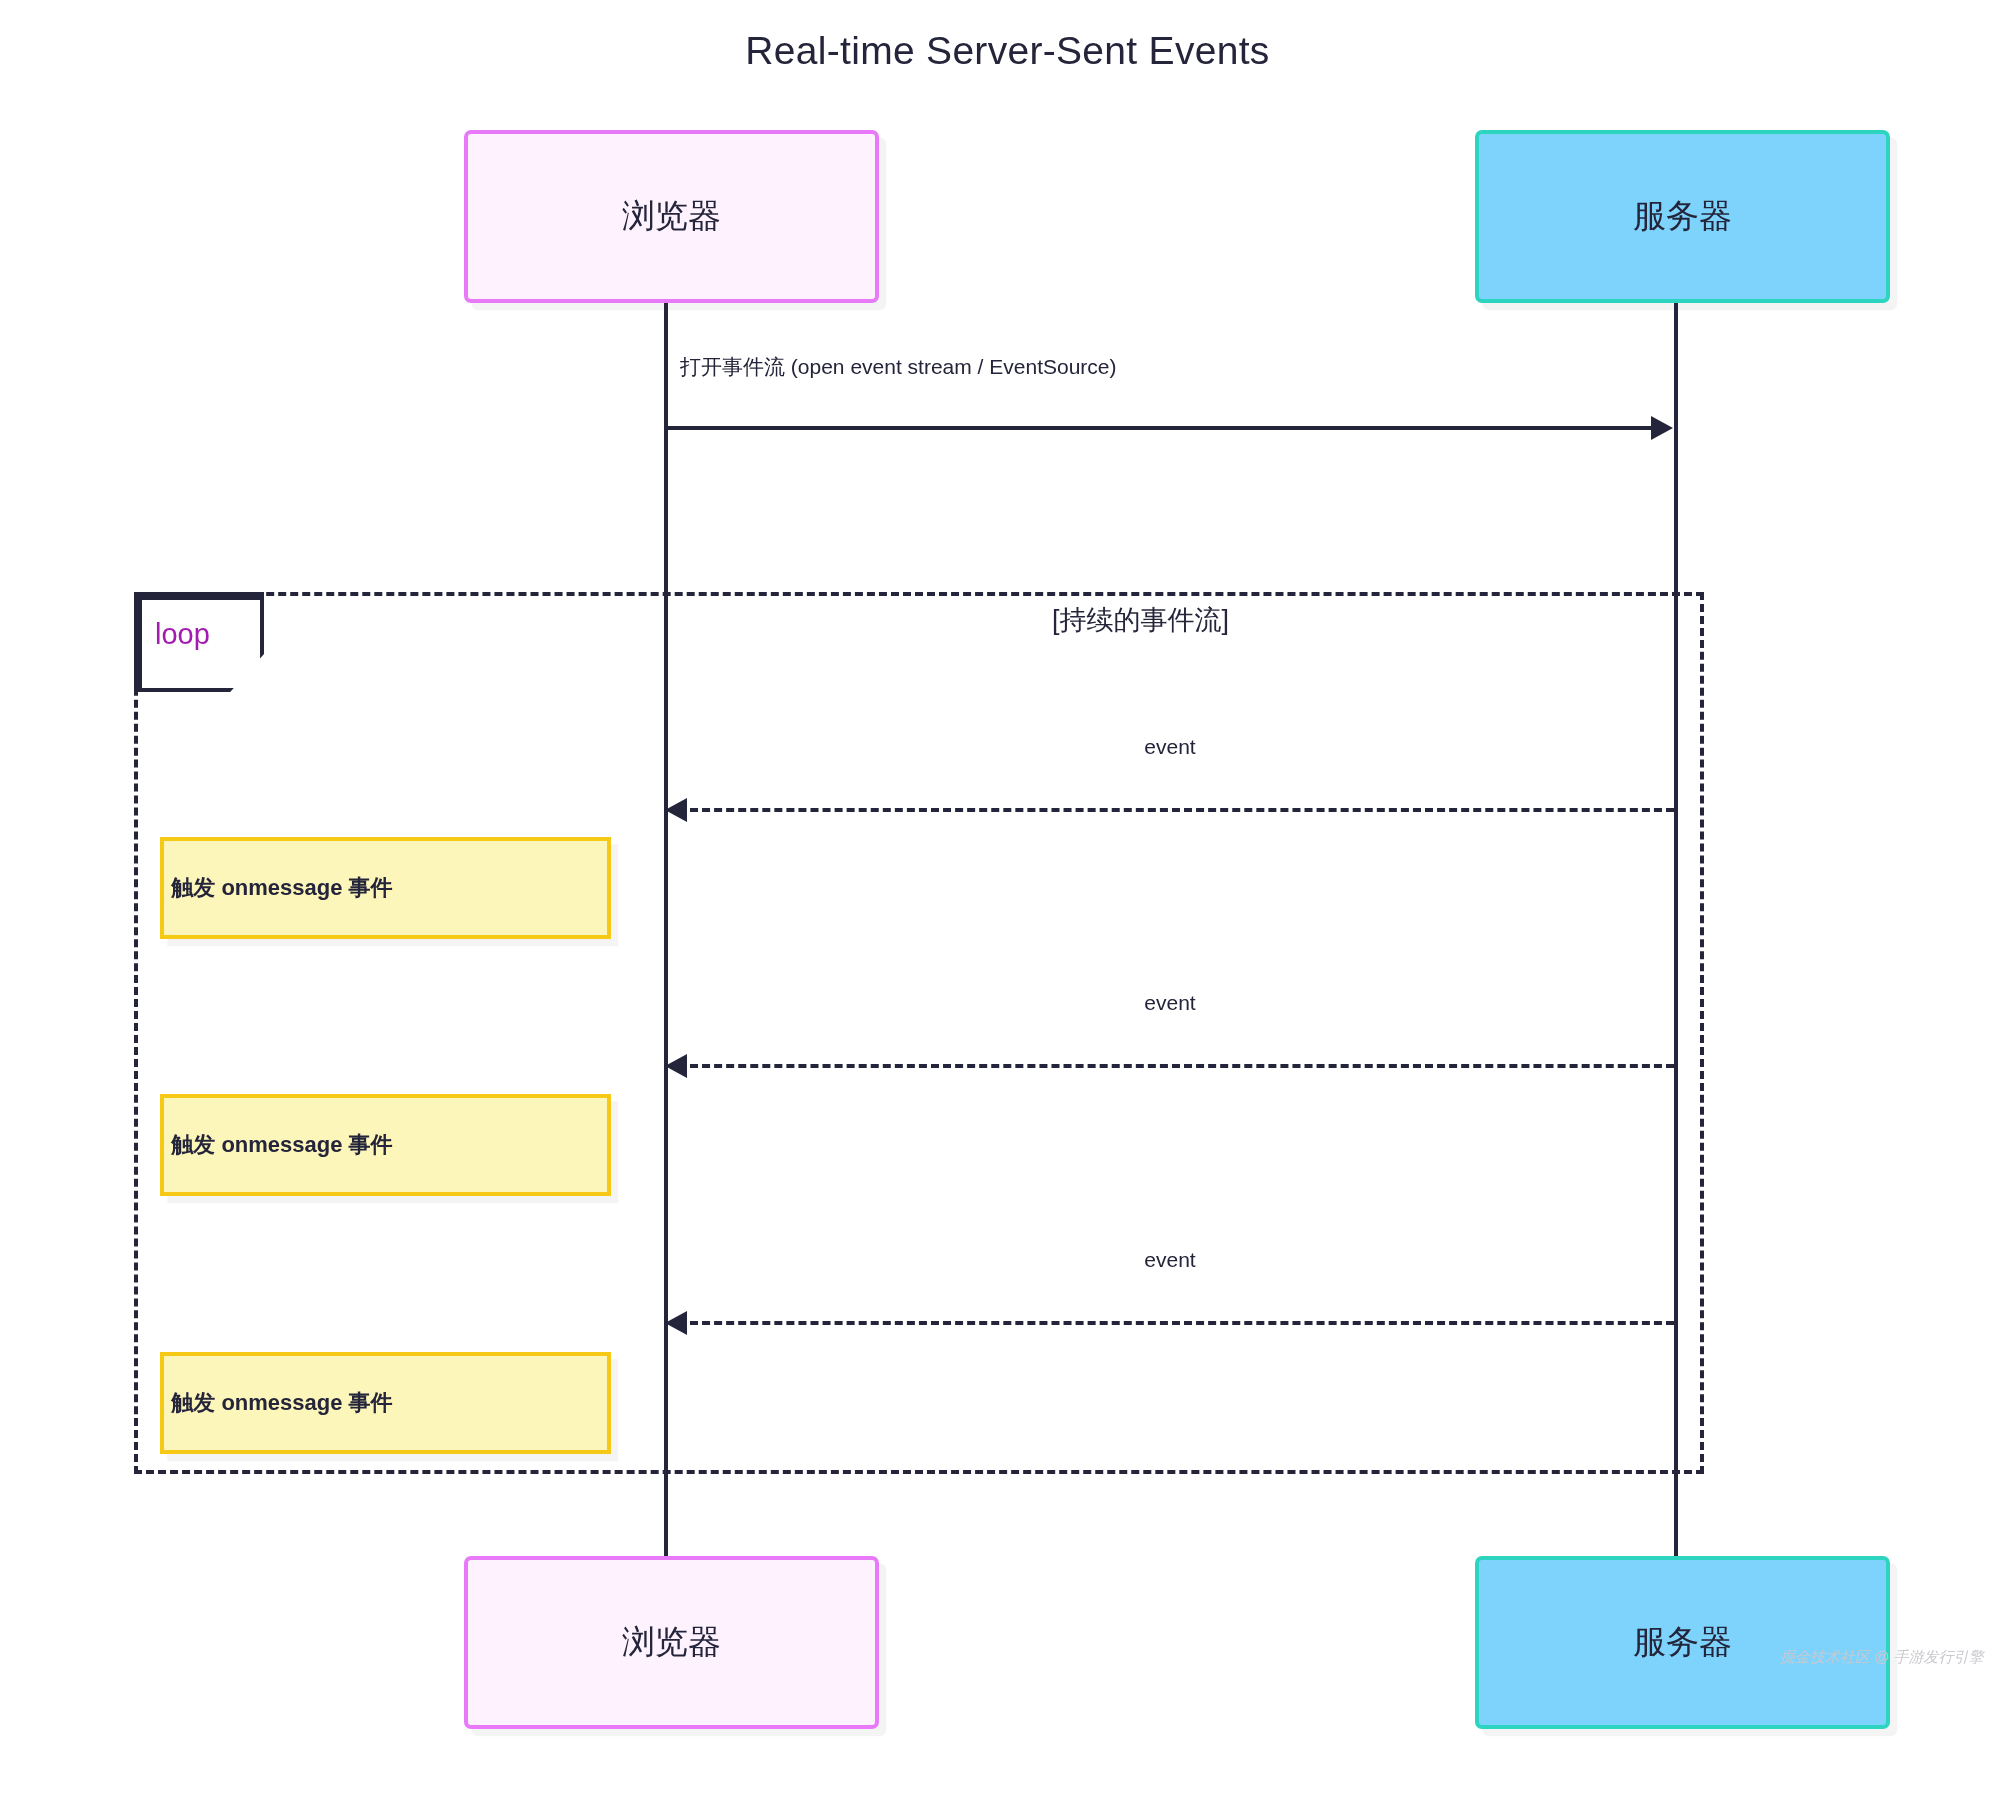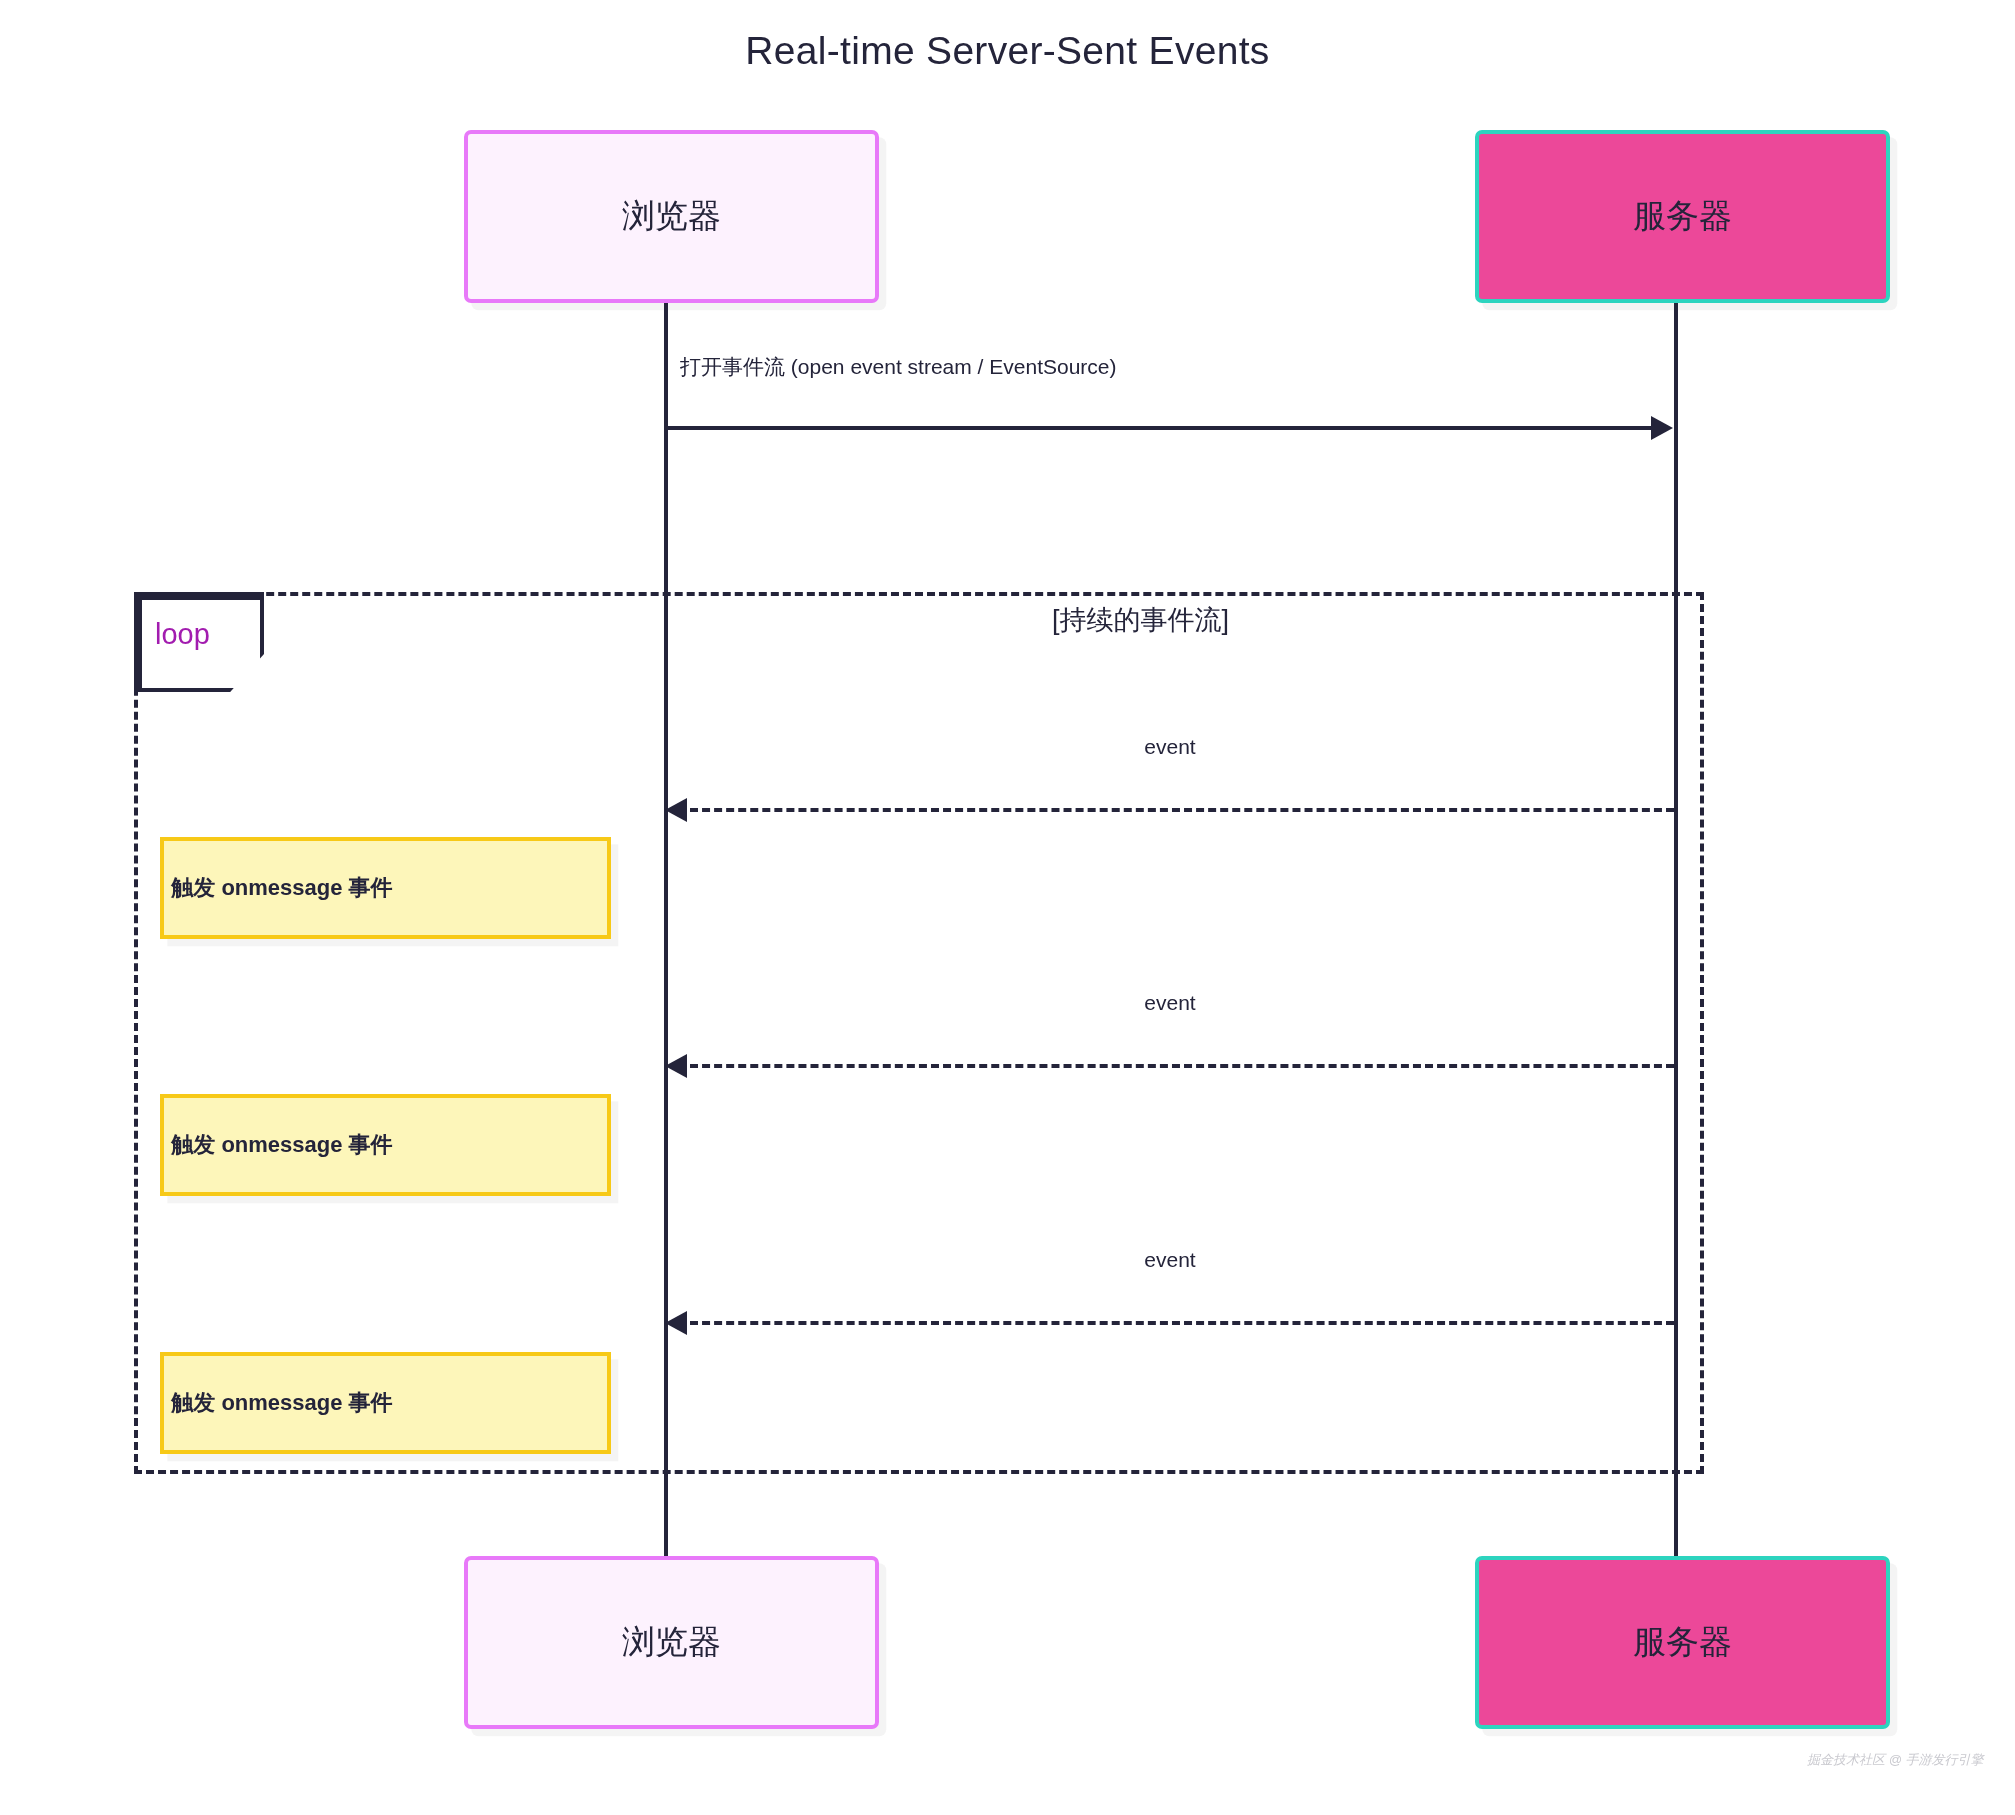--- a/index.html
+++ b/index.html
@@ -45,21 +45,21 @@
     font-size: 33px;
     color: #24243a;
     box-shadow: 7.3px 7.3px 0 0 rgba(0,0,0,0.045);
   }
   .participant.browser {
     border-color: #e879f9;
     background: #fdf2fe;
   }
   .participant.server {
     border-color: #2dd4bf;
-    background: #ec4899;
+    background: #7dd3fc;
   }
   .p-browser-top { left: 464px; top: 130px; width: 415px; height: 173px; }
   .p-server-top  { left: 1475px; top: 130px; width: 415px; height: 173px; }
   .p-browser-bot { left: 464px; top: 1556px; width: 415px; height: 173px; }
   .p-server-bot  { left: 1475px; top: 1556px; width: 415px; height: 173px; }
 
   
   .lifeline {
     position: absolute;
     width: 3.7px;
@@ -184,22 +184,22 @@
     text-align: center;
     font-size: 27px;
     color: #24243a;
     white-space: nowrap;
   }
 
   
   .watermark {
     position: absolute;
     right: 31.5px;
-    top: 1751px;
-    font-size: 13px;
+    top: 1648px;
+    font-size: 15px;
     color: #c9c9cf;
     white-space: nowrap;
     font-style: italic;
   }
 </style>
 </head>
 <body>
 
 <div id="canvas">
 

